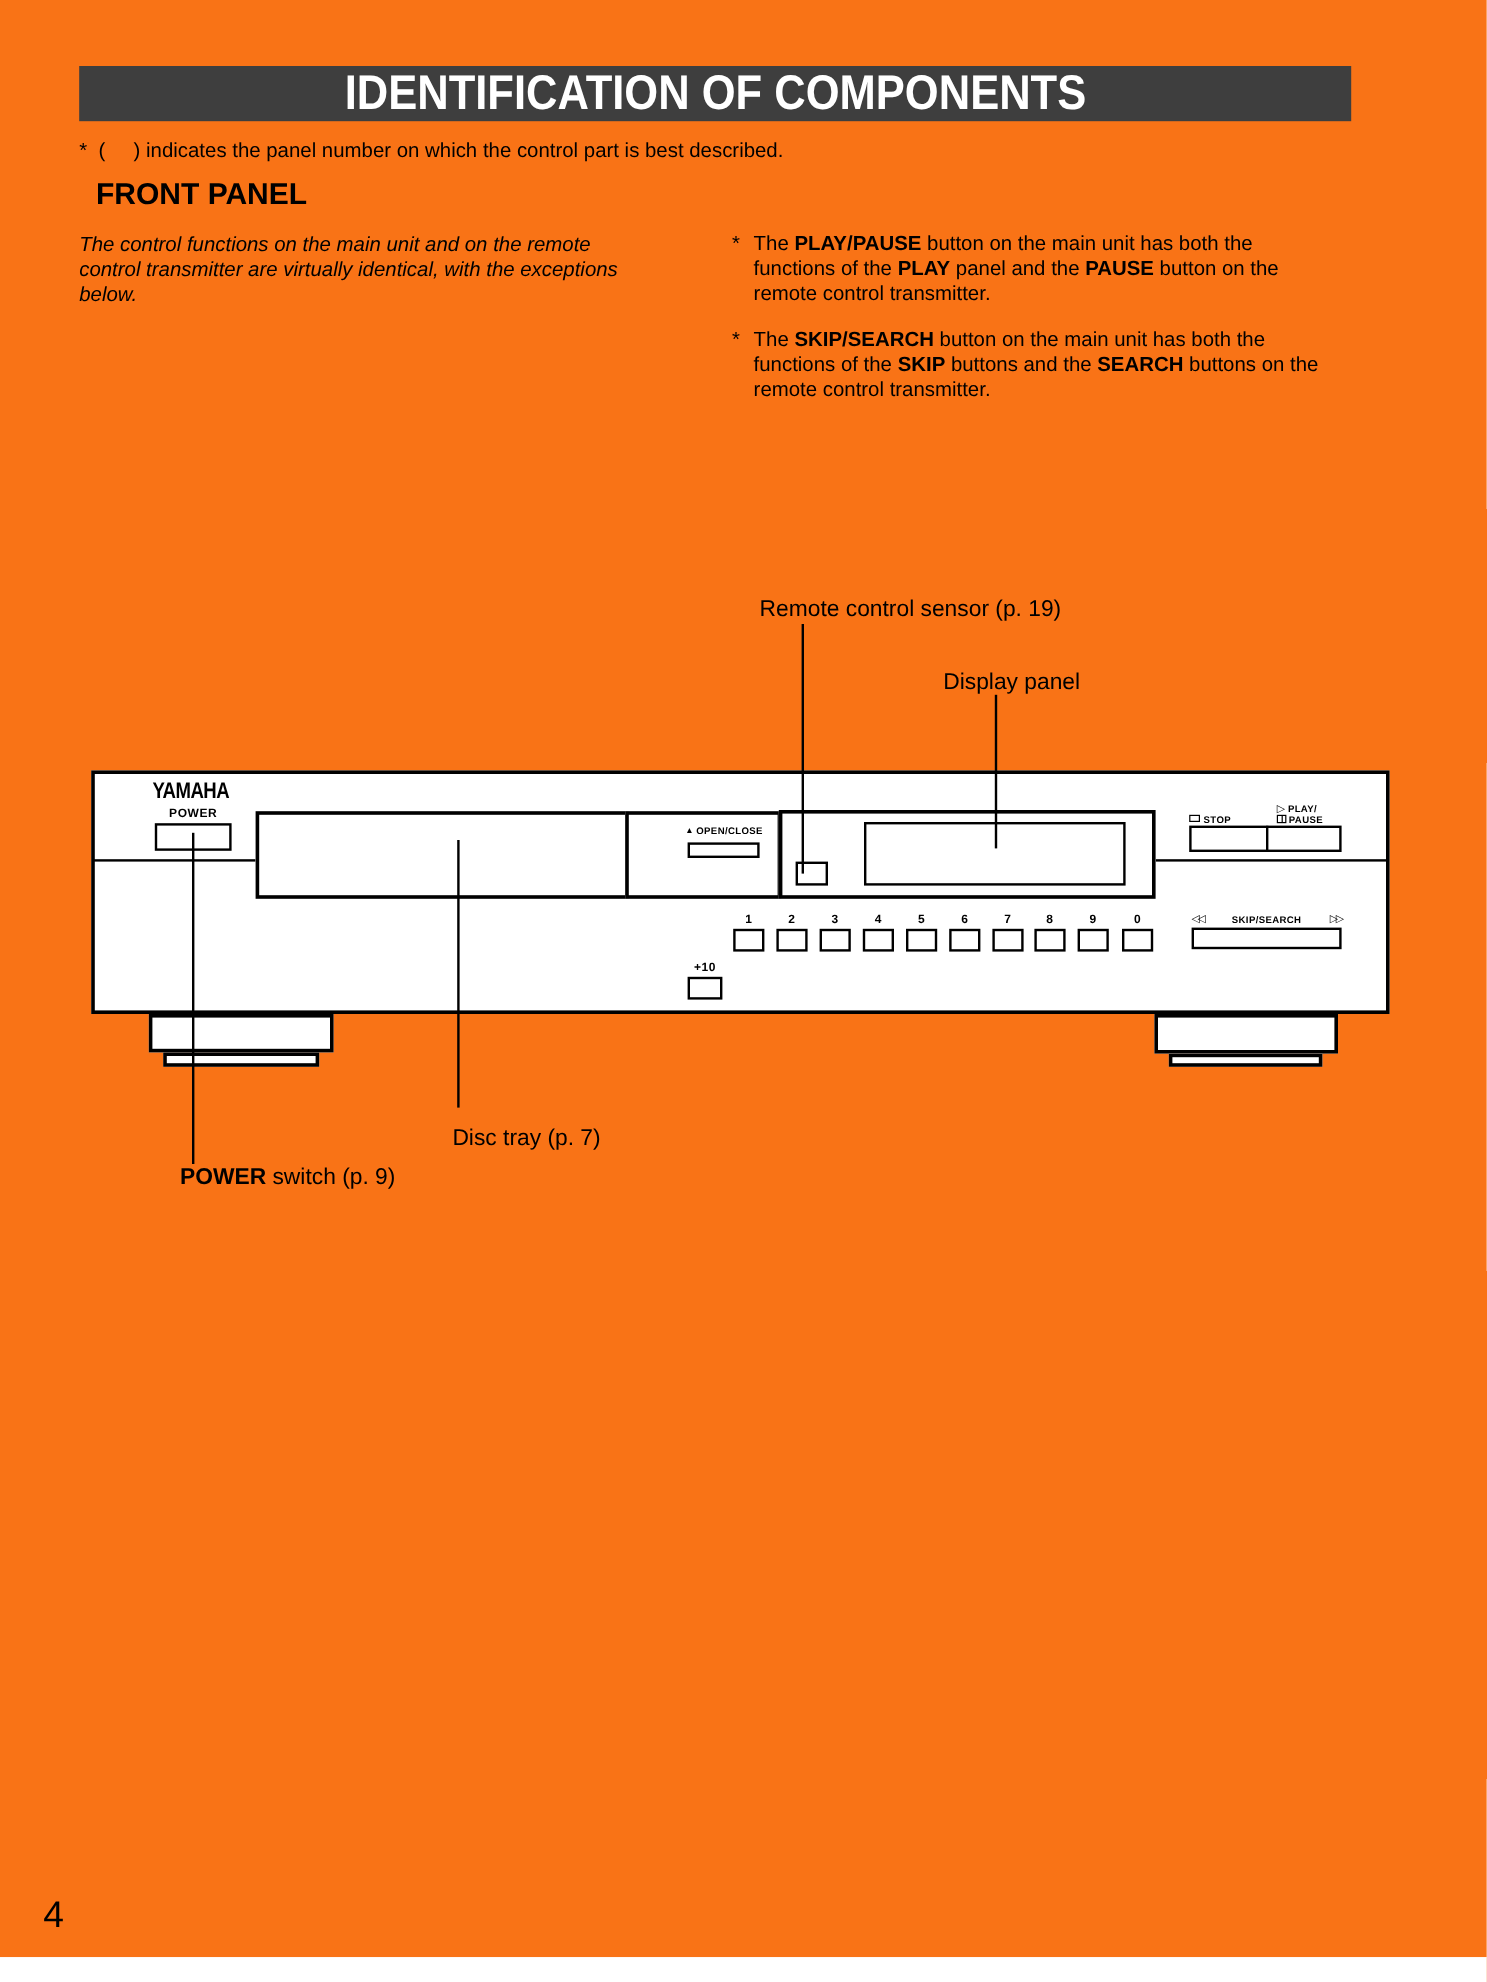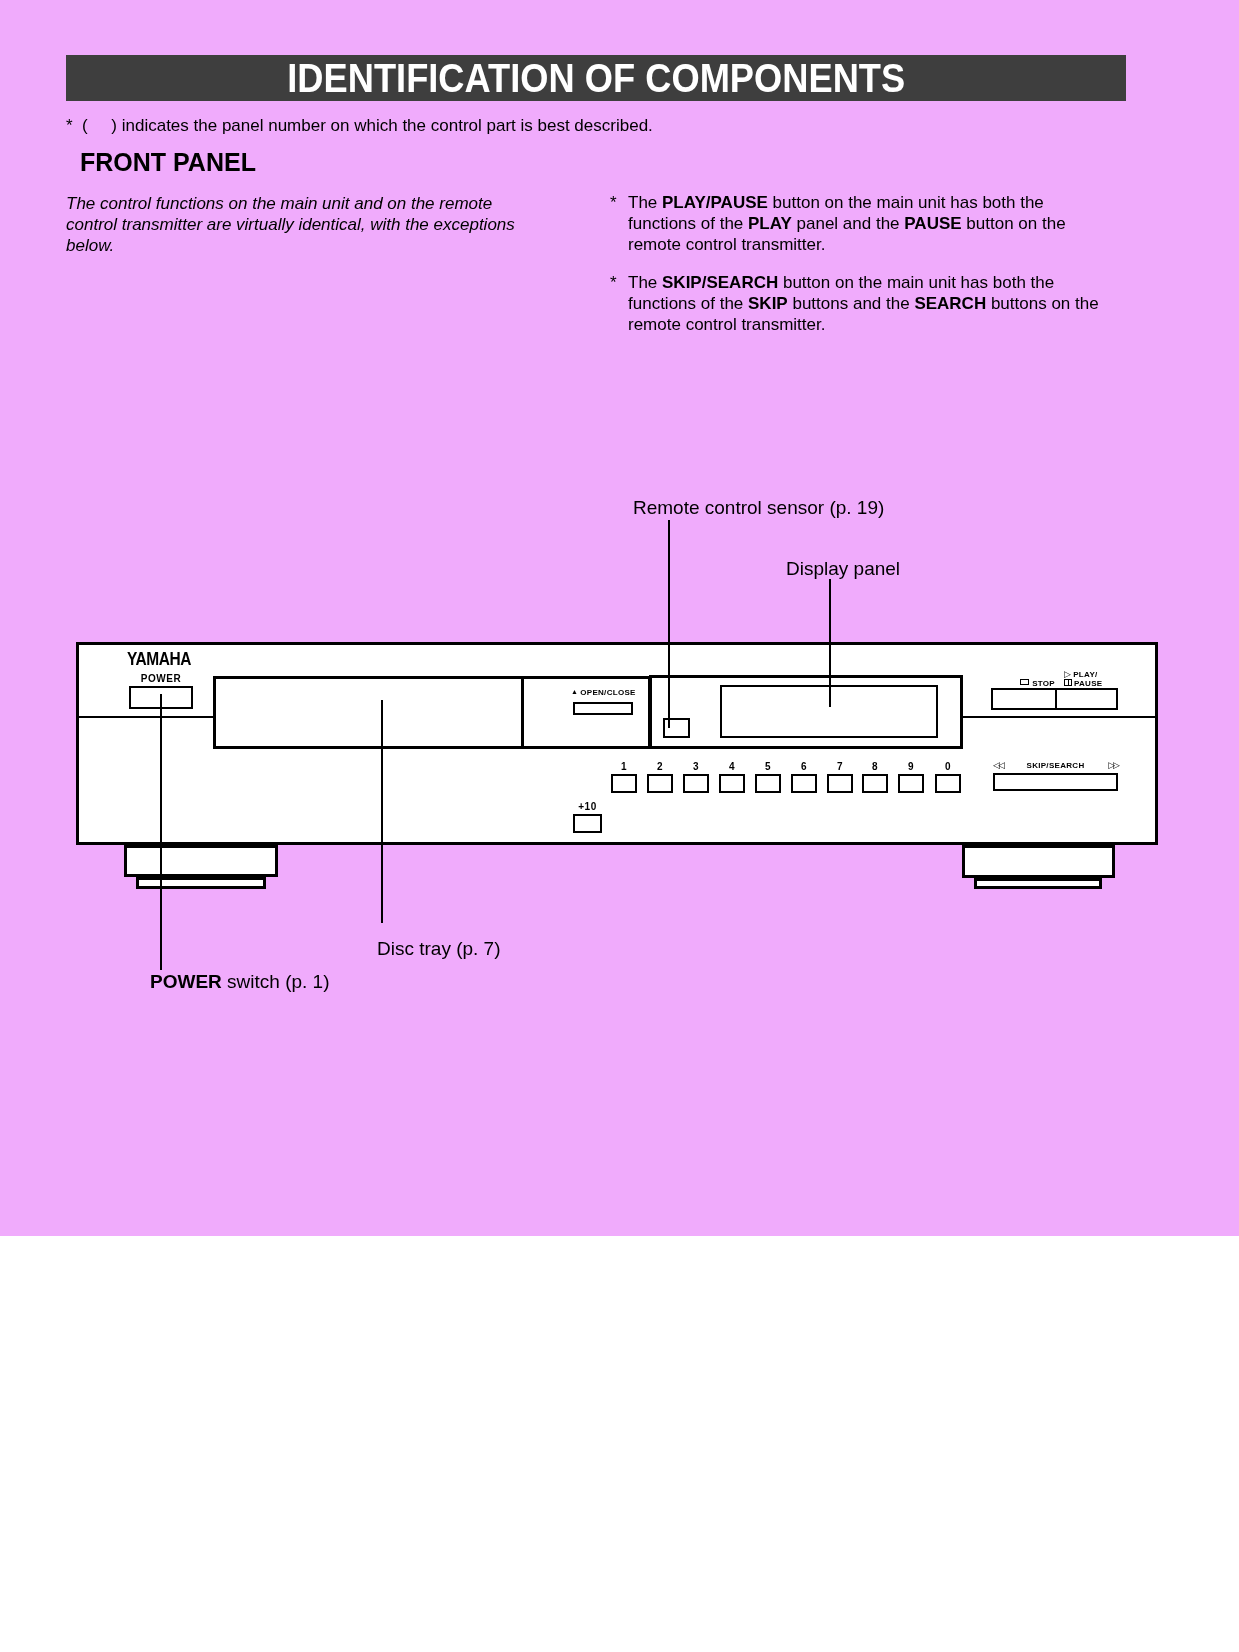--- a/index.html
+++ b/index.html
@@ -1,16 +1,16 @@
 <!DOCTYPE html>
 <html><head>
 <meta charset="utf-8">
 <style>
   html,body{margin:0;padding:0;background:#fff;}
-  #page{position:relative;width:1239px;height:1236px;background:#f0abfc;color:#000;
+  #page{position:relative;width:1239px;height:1631px;background:#f97316;color:#000;
         font-family:"Liberation Sans","DejaVu Sans",sans-serif;overflow:hidden;}
   .abs{position:absolute;}
   
   .banner{left:66px;top:55px;width:1060px;height:46px;background:#3e3e3e;
           display:flex;align-items:center;justify-content:center;}
   .banner span{color:#fff;font-weight:bold;font-size:39px;display:inline-block;
                transform:scale(0.93,1.04);letter-spacing:0px;white-space:nowrap;}
   .note{left:66px;top:116px;font-size:17px;white-space:pre-wrap;}
   .heading{left:80px;top:148px;font-size:25px;font-weight:bold;margin:0;}
   .intro{left:66px;top:193px;width:478px;font-size:17px;line-height:21px;font-style:italic;}
@@ -64,21 +64,21 @@
     </div>
     <div class="bullet">
       <span class="marker">*</span>
       <span><span>The </span><b>SKIP/SEARCH</b><span> button on the main unit has both the functions of the </span><b>SKIP</b><span> buttons and the </span><b>SEARCH</b><span> buttons on the remote control transmitter.</span></span>
     </div>
   </div>
 
   <div class="abs callout" style="left:633px;top:497px;">Remote control sensor (p. 19)</div>
   <div class="abs callout" style="left:786px;top:558px;">Display panel</div>
   <div class="abs callout" style="left:377px;top:938px;">Disc tray (p. 7)</div>
-  <div class="abs callout" style="left:150px;top:971px;"><b>POWER</b><span> switch (p. 1)</span></div>
+  <div class="abs callout" style="left:150px;top:971px;"><b>POWER</b><span> switch (p. 9)</span></div>
 
   <div class="abs vline" style="left:668px;top:520px;height:208px;"></div>
   <div class="abs vline" style="left:829px;top:579px;height:128px;"></div>
   <div class="abs vline" style="left:381px;top:700px;height:223px;"></div>
   <div class="abs vline" style="left:160px;top:694px;height:276px;"></div>
 
   <div class="abs box thick" style="left:76px;top:642px;width:1082px;height:203px;"></div>
 
   <div class="abs brand">YAMAHA</div>
 
@@ -91,21 +91,21 @@
   <div class="abs box thick" style="left:213px;top:676px;width:311px;height:73px;"></div>
 
   <div class="abs box thick" style="left:521px;top:676px;width:130px;height:73px;"></div>
   <div class="abs microlabel" style="left:571px;top:688px;width:64px;text-align:center;"><span class="eject-glyph">▲</span><span>OPEN/CLOSE</span></div>
   <div class="abs box" style="left:573px;top:702px;width:60px;height:13px;"></div>
 
   <div class="abs box thick" style="left:649px;top:675px;width:314px;height:74px;"></div>
   <div class="abs box" style="left:663px;top:718px;width:27px;height:20px;"></div>
   <div class="abs box" style="left:720px;top:685px;width:218px;height:53px;"></div>
 
-  <div class="abs microlabel" style="left:991px;top:679px;width:64px;text-align:right;"><span class="stop-ico"></span><span>STOP</span></div>
+  <div class="abs microlabel" style="left:991px;top:679px;width:64px;text-align:left;"><span class="stop-ico"></span><span>STOP</span></div>
   <div class="abs microlabel" style="left:1064px;top:670px;line-height:8px;">
     <div><span class="play-glyph">▷</span><span>PLAY/</span></div>
     <div><span class="pause-ico"></span><span>PAUSE</span></div>
   </div>
   <div class="abs box" style="left:991px;top:688px;width:66px;height:22px;"></div>
   <div class="abs box" style="left:1055px;top:688px;width:63px;height:22px;"></div>
 
   <div id="numkeys">
       <div class="abs" style="left: 570px; top: 761px; width: 35px; margin-top: 40px;">
         <div class="tinylabel">+10</div>

